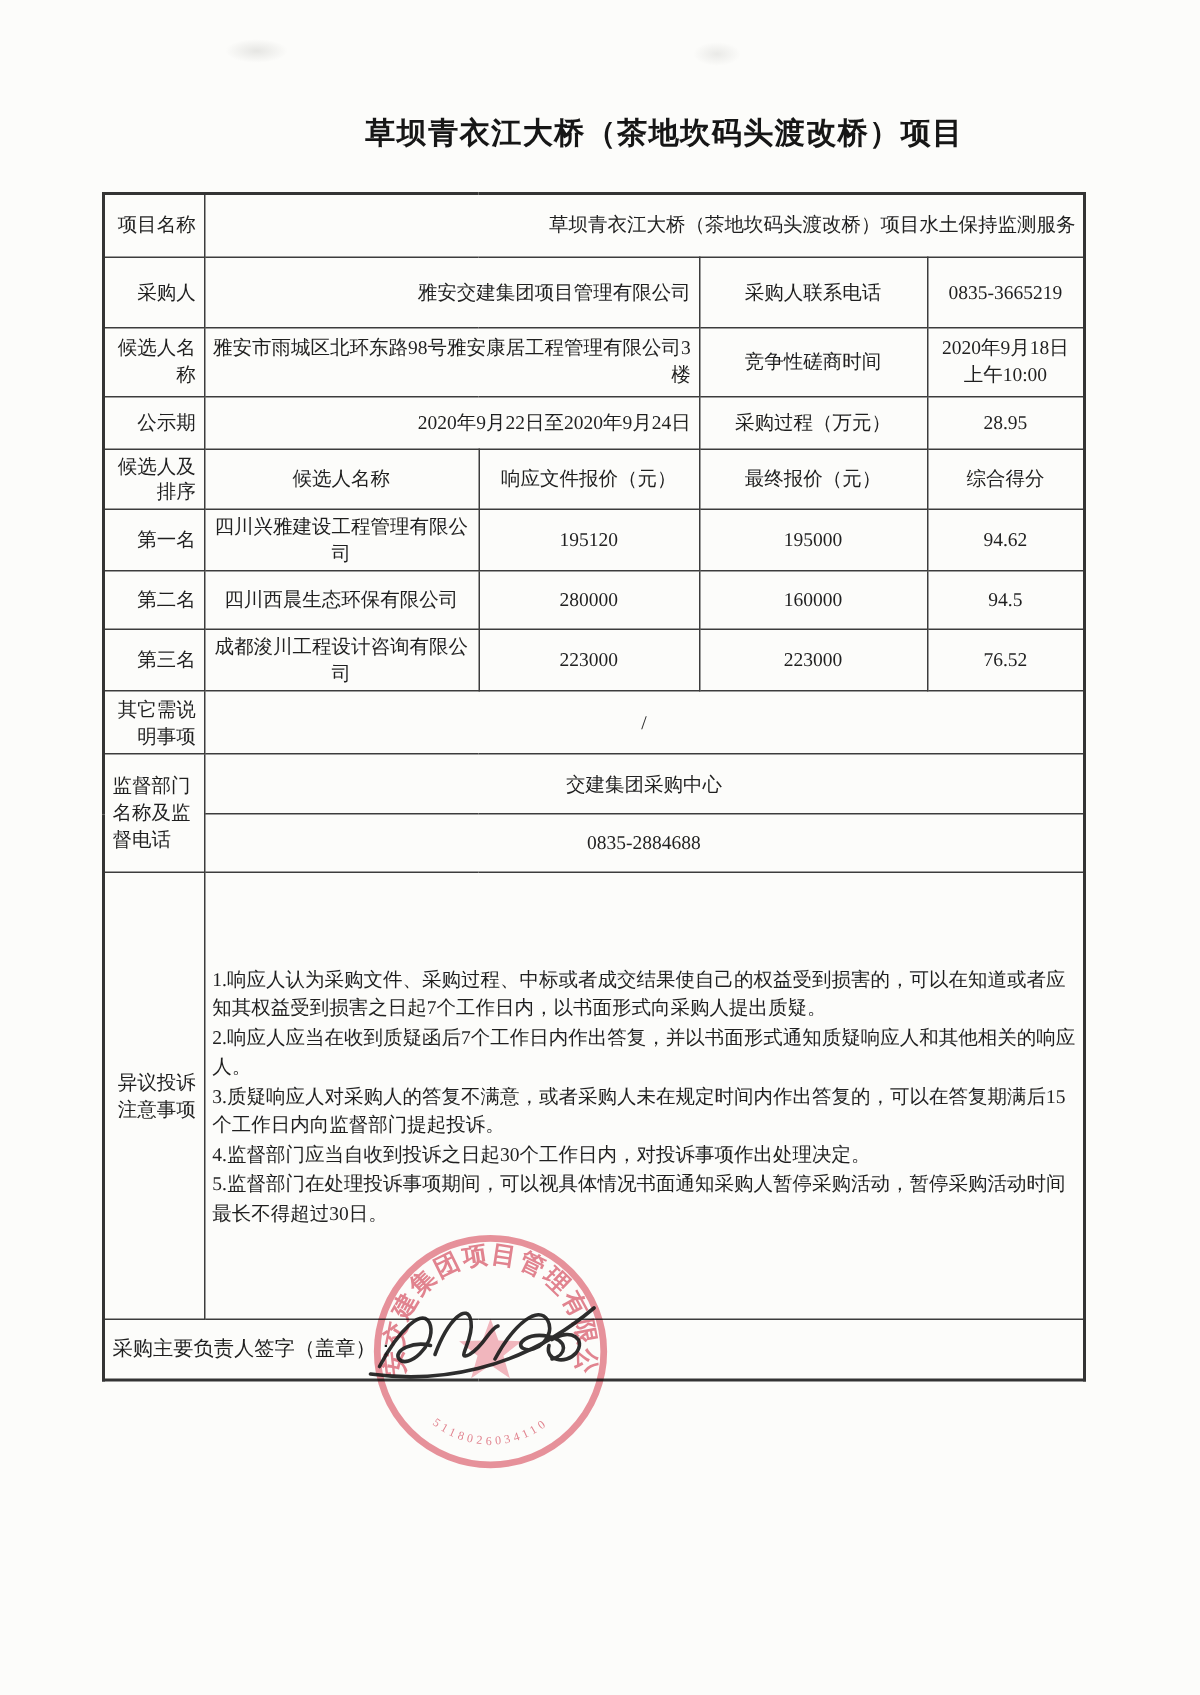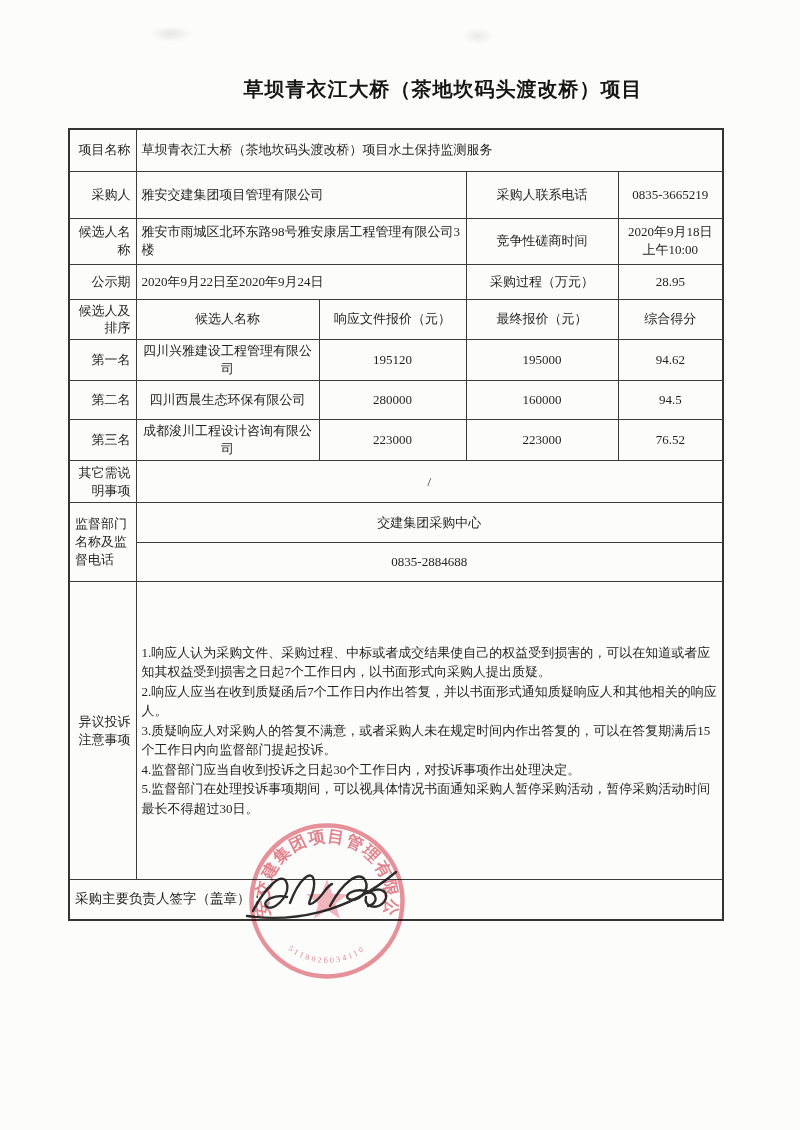--- a/index.html
+++ b/index.html
@@ -47,21 +47,21 @@
   }
   table.results td {
     border: 1px solid #3c3c3c;
     vertical-align: middle;
     padding: 2px 5px;
     line-height: 1.38;
     overflow: hidden;
   }
   td.lbl { text-align: right; padding-left: 5px; padding-right: 4px; }
   td.lbl-center { text-align: left; padding-left: 3px; padding-right: 3px; }
-  td.val-left { text-align: left; padding-left: 8px; padding-right: 8px; }
+  td.val-left { text-align: right; padding-left: 8px; padding-right: 8px; }
   td.center { text-align: center; }
   td.name-cell { text-align: center; padding-left: 10px; padding-right: 10px; }
   td.notice-cell { text-align: left; padding: 8px 10px; }
   .notice-item { line-height: 19.5px; }
   td.sig-cell { text-align: left; padding-left: 6px; font-size: 13.5px; }
   .overlay {
     position: absolute;
     left: 0; top: 0;
     width: 800px; height: 1130px;
     pointer-events: none;

